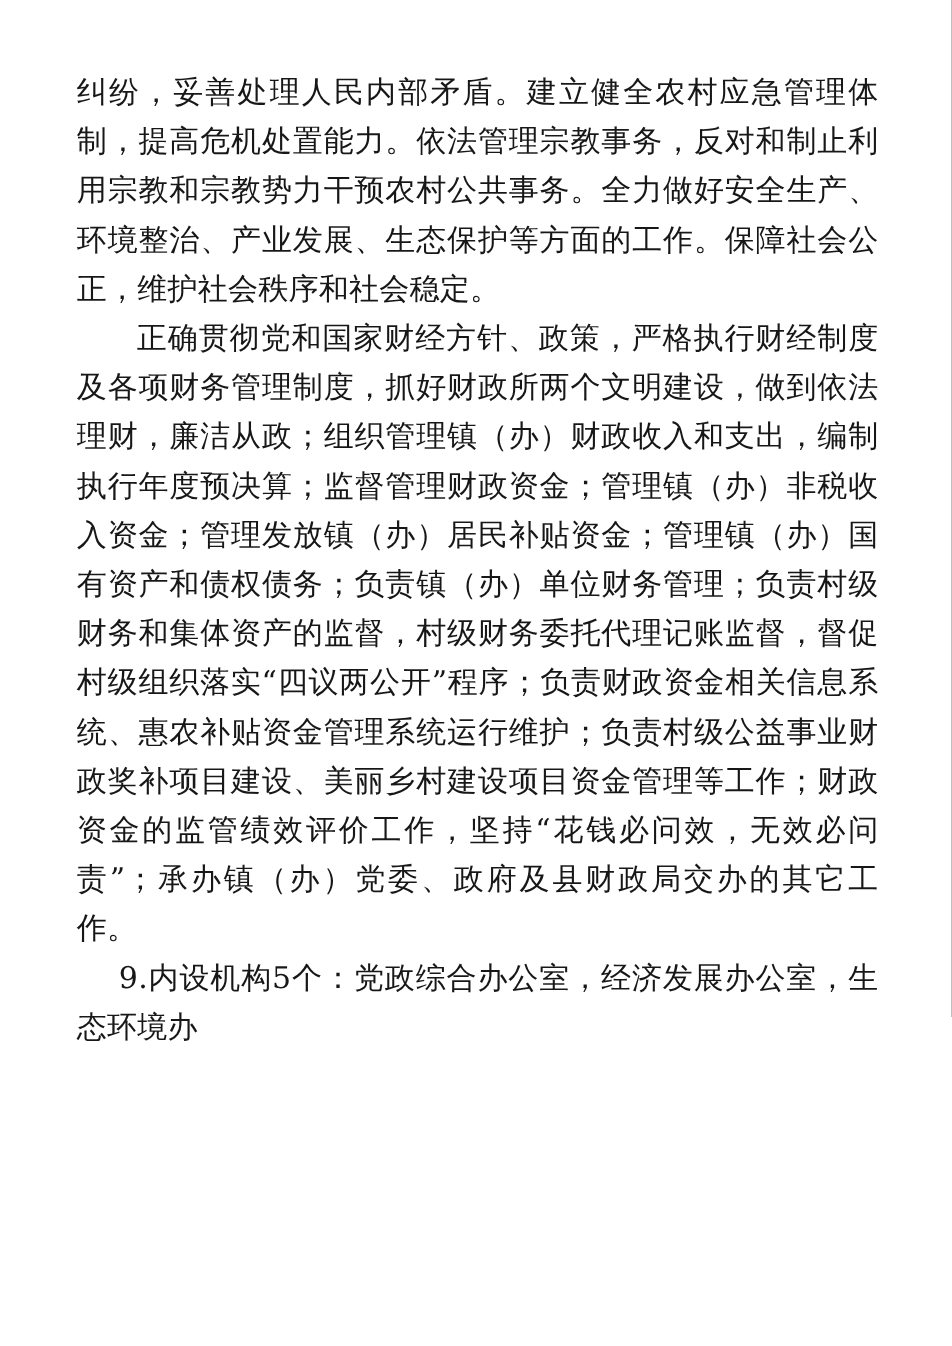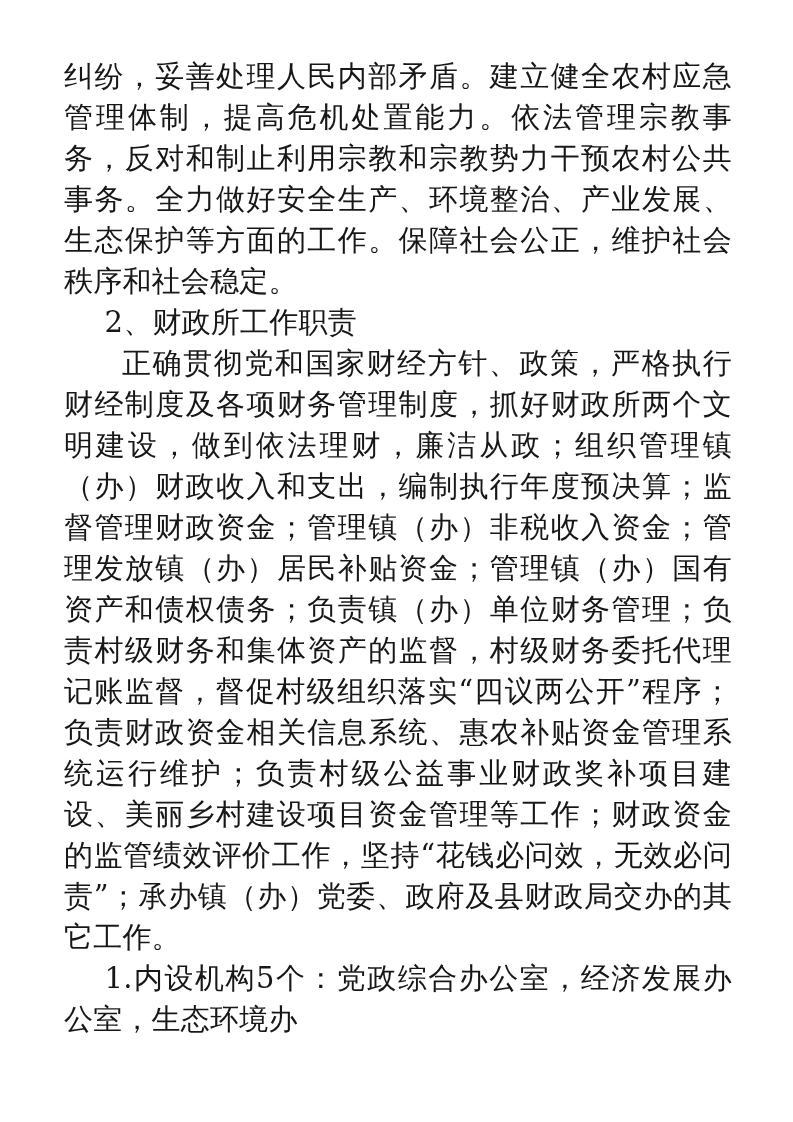--- a/index.html
+++ b/index.html
@@ -17,21 +17,21 @@
     font-family: "DejaVu Serif", "Liberation Serif", serif;
   }
   .page-inner {
     position: absolute;
     left: 64px;
     top: 56px;
     width: 668px;
     height: 1020px;
   }
   .para {
-    font-size: 29px;
+    font-size: 25px;
     line-height: 41px;
     color: #171717;
     text-align: justify;
     text-justify: inter-ideograph;
     letter-spacing: 0.2px;
     margin: 0;
     white-space: pre-wrap;
   }
   .indent2 {
     text-indent: 2em;
@@ -42,17 +42,16 @@
   .block {
     margin-bottom: 0px;
   }
 </style>
 </head>
 <body>
 
 <div class="page">
   <div class="page-inner">
     <p class="para block">纠纷，妥善处理人民内部矛盾。建立健全农村应急管理体制，提高危机处置能力。依法管理宗教事务，反对和制止利用宗教和宗教势力干预农村公共事务。全力做好安全生产、环境整治、产业发展、生态保护等方面的工作。保障社会公正，维护社会秩序和社会稳定。</p>
-    <p class="para block indent1">2、财政所工作职责</p>
     <p class="para block indent2">正确贯彻党和国家财经方针、政策，严格执行财经制度及各项财务管理制度，抓好财政所两个文明建设，做到依法理财，廉洁从政；组织管理镇（办）财政收入和支出，编制执行年度预决算；监督管理财政资金；管理镇（办）非税收入资金；管理发放镇（办）居民补贴资金；管理镇（办）国有资产和债权债务；负责镇（办）单位财务管理；负责村级财务和集体资产的监督，村级财务委托代理记账监督，督促村级组织落实“四议两公开”程序；负责财政资金相关信息系统、惠农补贴资金管理系统运行维护；负责村级公益事业财政奖补项目建设、美丽乡村建设项目资金管理等工作；财政资金的监管绩效评价工作，坚持“花钱必问效，无效必问责”；承办镇（办）党委、政府及县财政局交办的其它工作。</p>
-    <p class="para block indent1">1.内设机构5个：党政综合办公室，经济发展办公室，生态环境办</p>
+    <p class="para block indent1">9.内设机构5个：党政综合办公室，经济发展办公室，生态环境办</p>
   </div>
 </div>
 
 </body></html>

